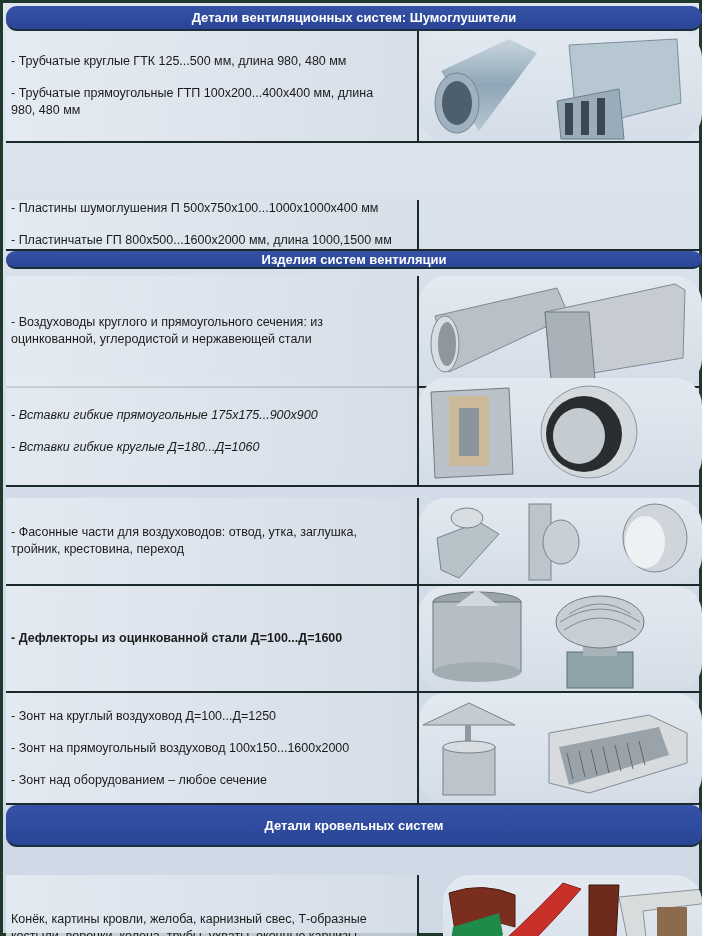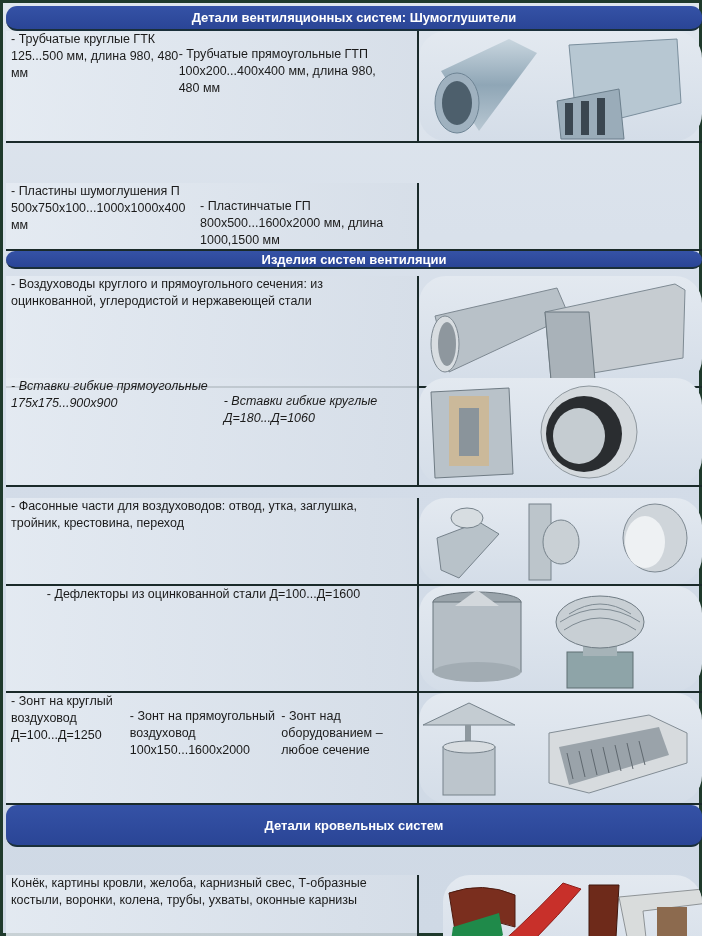--- a/index.html
+++ b/index.html
@@ -23,21 +23,21 @@
     border-radius:11px;
   }
   .row {
     position:absolute; left:3px; width:696px;
     border-bottom:2px solid #1a2a2a;
     box-sizing:border-box;
     display:flex;
   }
   .cell-text {
     width:413px; border-right:2px solid #1a2a2a; box-sizing:border-box;
-    display:flex; flex-direction:row; justify-content:center;
+    display:flex; flex-direction:column; justify-content:center;
     padding:0 21px 0 5px;
     background:linear-gradient(90deg,rgba(230,236,243,0.85),rgba(214,222,232,0.85));
   }
   .cell-text p {
     margin:0; font-size:12.5px; line-height:17px; color:#1b1b1b;
   }
   .cell-text p + p { margin-top:15px; }
   .cell-img {
     flex:1; position:relative; overflow:hidden;
     background:linear-gradient(180deg,#e3e9f0,#d4dde8);
@@ -147,21 +147,21 @@
         <polygon points="18,40 60,24 80,36 40,80 22,72" fill="#b8c2c9" stroke="#76828b"></polygon>
         <ellipse cx="48" cy="20" rx="16" ry="10" fill="#d7dde1" stroke="#76828b"></ellipse>
         <rect x="110" y="6" width="22" height="76" fill="#bcc5cb" stroke="#76828b"></rect>
         <ellipse cx="142" cy="44" rx="18" ry="22" fill="#c9d0d5" stroke="#76828b"></ellipse>
         <ellipse cx="236" cy="40" rx="32" ry="34" fill="#cfd5da" stroke="#7d8891"></ellipse>
         <ellipse cx="226" cy="44" rx="20" ry="26" fill="#eef1f3"></ellipse>
       </svg>
     </div>
   </div>
 
-  <div class="row" style="top:583px;height:107px;">
+  <div class="row" style="top:583px;height:107px;font-weight:bold;">
     <div class="cell-text">
       <p>- Дефлекторы из оцинкованной стали Д=100...Д=1600</p>
     </div>
     <div class="cell-img">
       <svg width="283" height="105" viewBox="0 0 283 105">
         <ellipse cx="58" cy="16" rx="44" ry="10" fill="#9aa4ab" stroke="#6b767e"></ellipse>
         <rect x="14" y="16" width="88" height="70" fill="#b5bec5" stroke="#6b767e"></rect>
         <ellipse cx="58" cy="86" rx="44" ry="10" fill="#a2acb3"></ellipse>
         <polygon points="58,4 36,20 80,20" fill="#d3d8dc"></polygon>
         <rect x="148" y="66" width="66" height="36" fill="#8ea4a8" stroke="#5e6f73"></rect>

